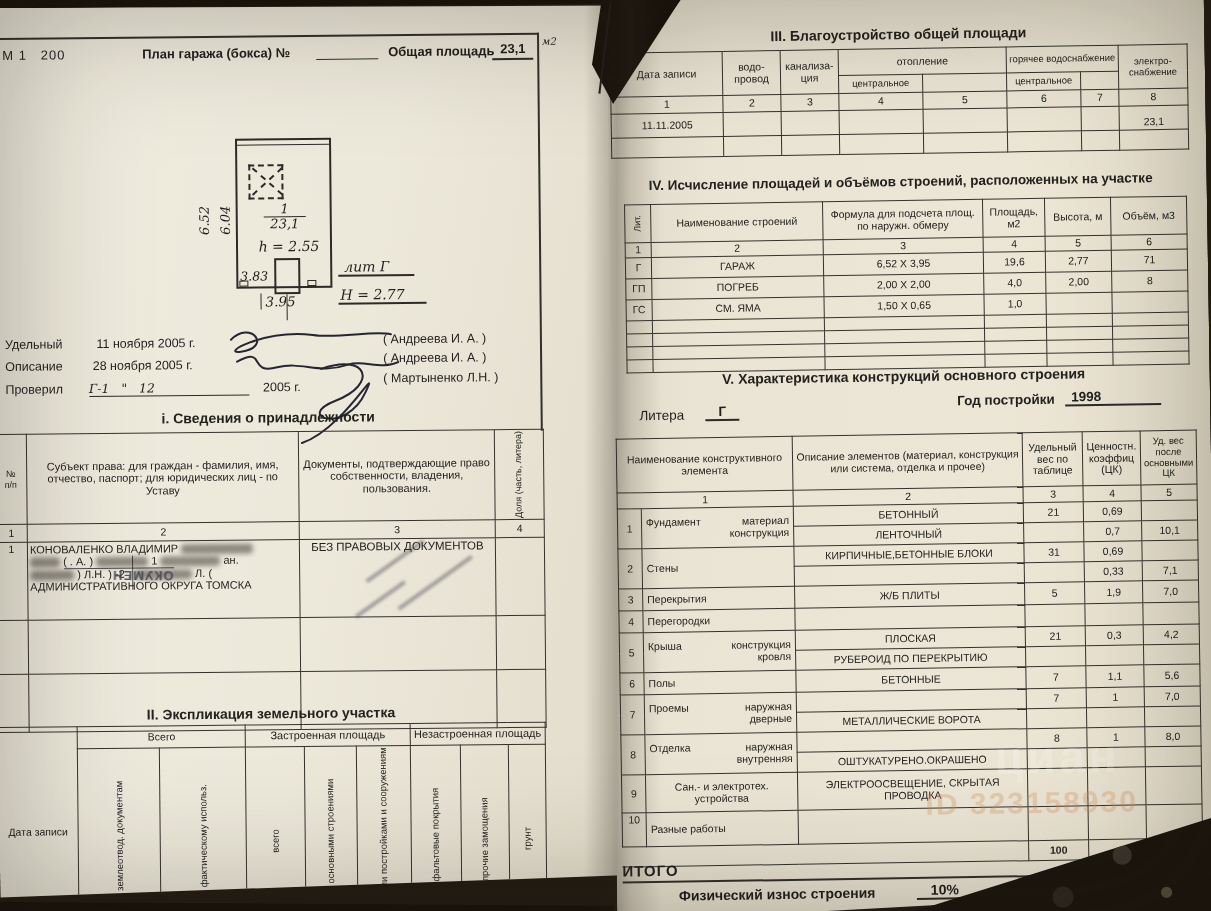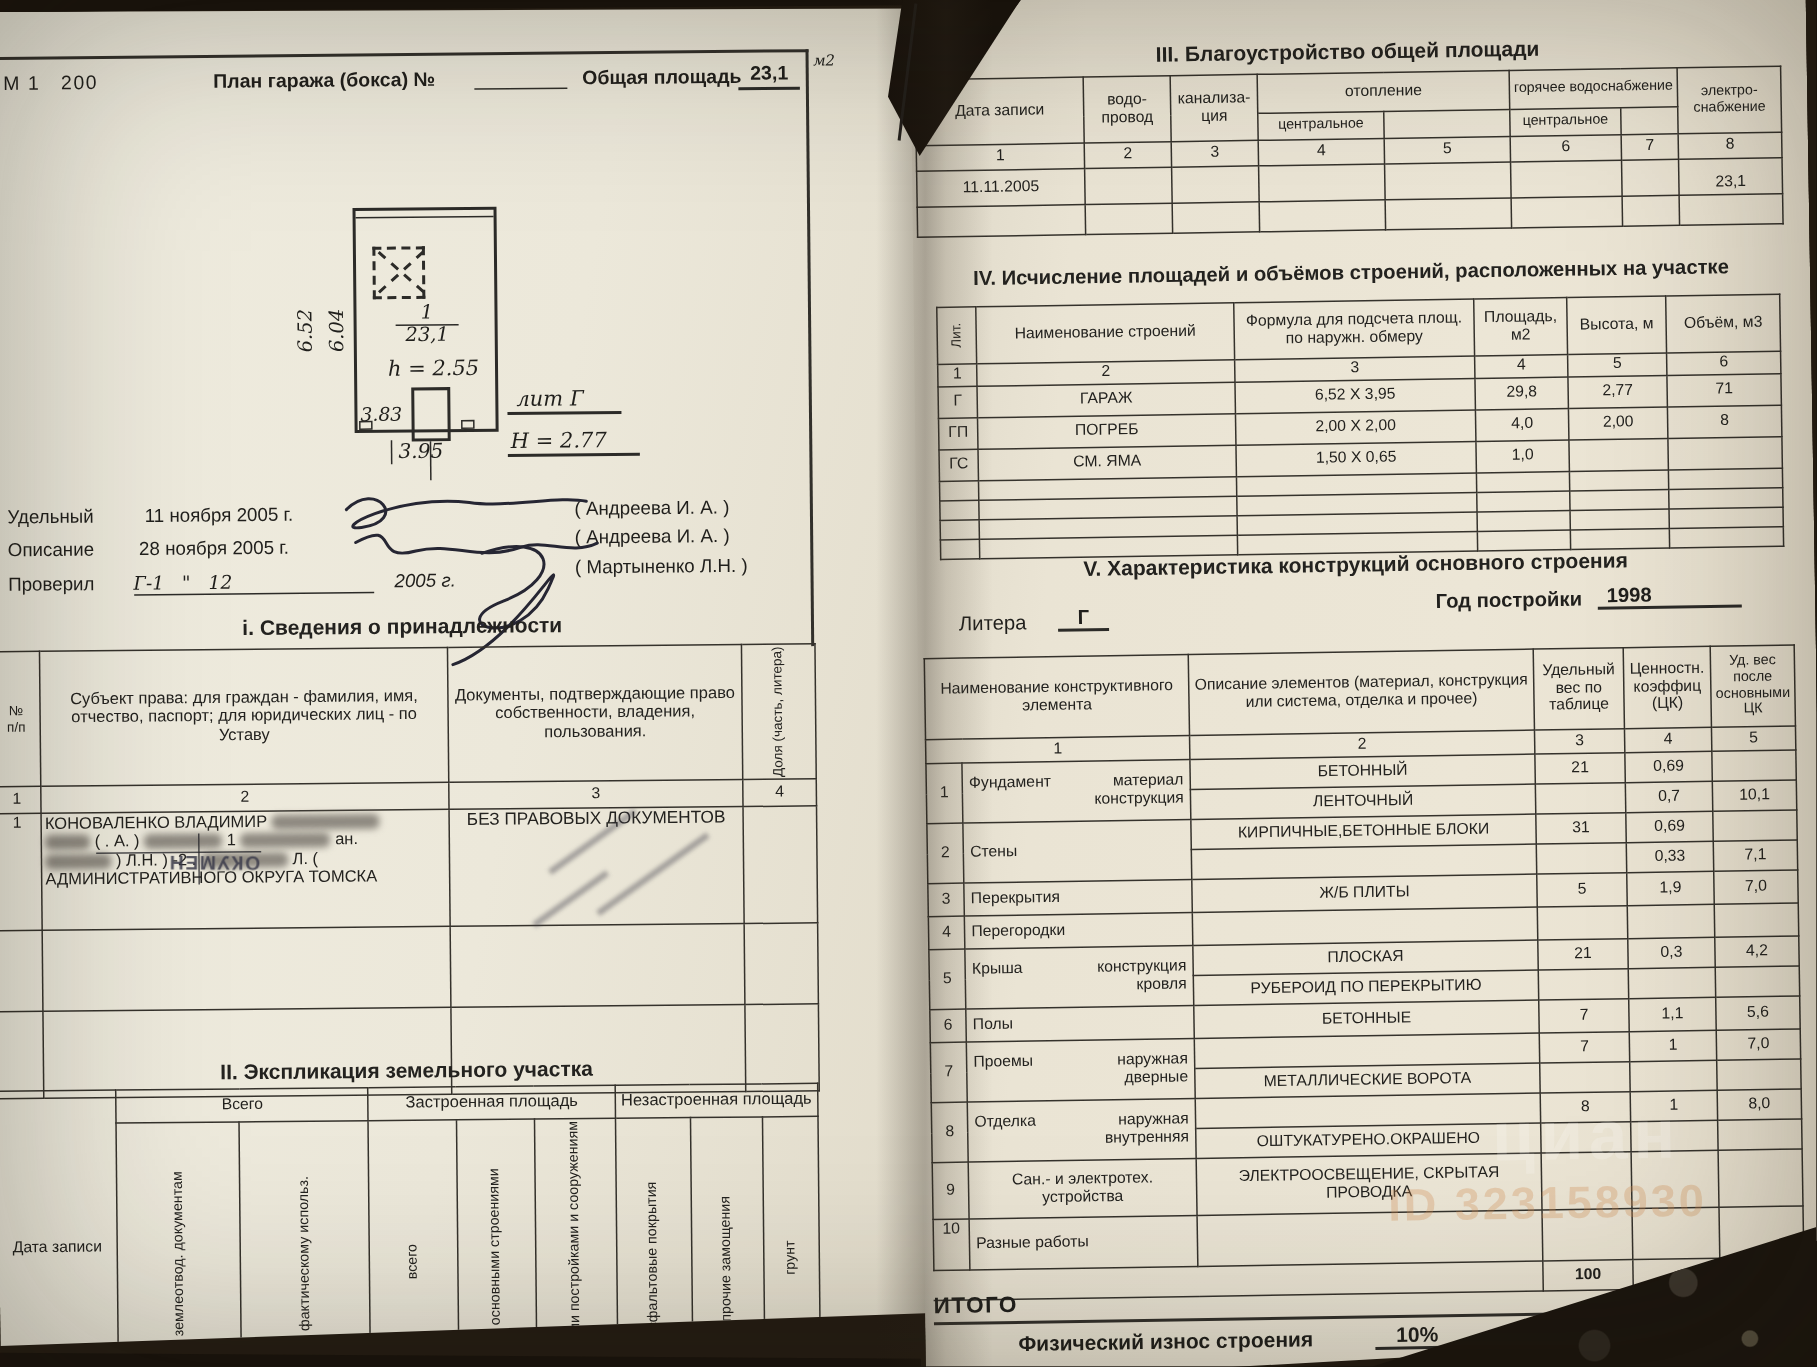--- a/index.html
+++ b/index.html
@@ -71,21 +71,21 @@
     </div>
     <div class="abs it" style="left:203px;top:200px;font-size:13px;writing-mode:vertical-rl;transform:rotate(180deg);">6.52</div>
     <div class="abs it" style="left:224px;top:200px;font-size:13px;writing-mode:vertical-rl;transform:rotate(180deg);">6.04</div>
     <div class="abs it" style="left:266px;top:288px;font-size:13.5px;border-left:1.4px solid #2c2b28;padding-left:4px;">3.95</div>
     <div class="abs it underline2" style="left:344px;top:254px;width:76px;font-size:14px;padding-left:6px;">лит  Г</div>
     <div class="abs it underline2" style="left:344px;top:282px;width:88px;font-size:14px;padding-left:2px;">Н = 2.77</div>
 
     <div class="abs" style="left:10px;top:330px;font-size:12.5px;">
       <div style="margin-bottom:8px;"><span>Удельный</span><span style="margin-left:34px;">11 ноября 2005 г.</span></div>
       <div style="margin-bottom:8px;"><span>Описание</span><span style="margin-left:30px;">28 ноября 2005 г.</span></div>
-      <div><span>Проверил</span><span class="it pre" style="margin-left:26px;display:inline-block;width:160px;border-bottom:1.8px solid #2c2b28;">Г-1   "   12</span><span style="margin-left:14px;font-style:italic;">2005 г.</span></div>
+      <div><span>Проверил</span><span class="it pre" style="margin-left:26px;display:inline-block;width:160px;border-bottom:1.8px solid #2c2b28;">Г-1   "   12</span><span style="margin-left:14px;">2005 г.</span></div>
     </div>
     <div class="abs" style="left:388px;top:326px;font-size:12.5px;line-height:1.55;">
       <div>( Андреева И. А. )</div>
       <div>( Андреева И. А. )</div>
       <div>( Мартыненко Л.Н. )</div>
     </div>
     <svg class="abs sig-svg" style="left:228px;top:312px;" width="200" height="130" viewBox="0 0 200 130">
       <path d="M8,22 C28,2 50,30 18,34 C-4,37 40,12 90,18 C115,22 150,14 168,18"></path>
       <path d="M14,44 C44,28 24,58 54,50 C80,44 95,58 125,48 C140,43 158,54 175,46"></path>
       <path d="M98,52 C145,36 155,68 112,84 C70,100 122,118 142,76 C158,42 120,112 78,126"></path>
@@ -290,21 +290,21 @@
             <td>2</td>
             <td>3</td>
             <td>4</td>
             <td>5</td>
             <td>6</td>
       </tr>
       <tr style="height:21px;">
         <td>Г</td>
             <td>ГАРАЖ</td>
             <td>6,52 Х 3,95</td>
-            <td>29,8</td>
+            <td>19,6</td>
             <td>2,77</td>
             <td>71</td>
       </tr>
       <tr style="height:21px;">
         <td>ГП</td>
             <td>ПОГРЕБ</td>
             <td>2,00 Х 2,00</td>
             <td>4,0</td>
             <td>2,00</td>
             <td>8</td>

